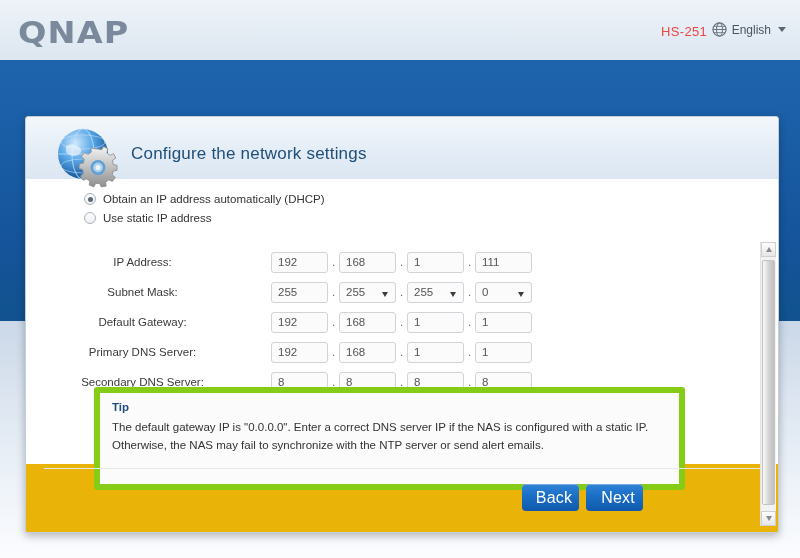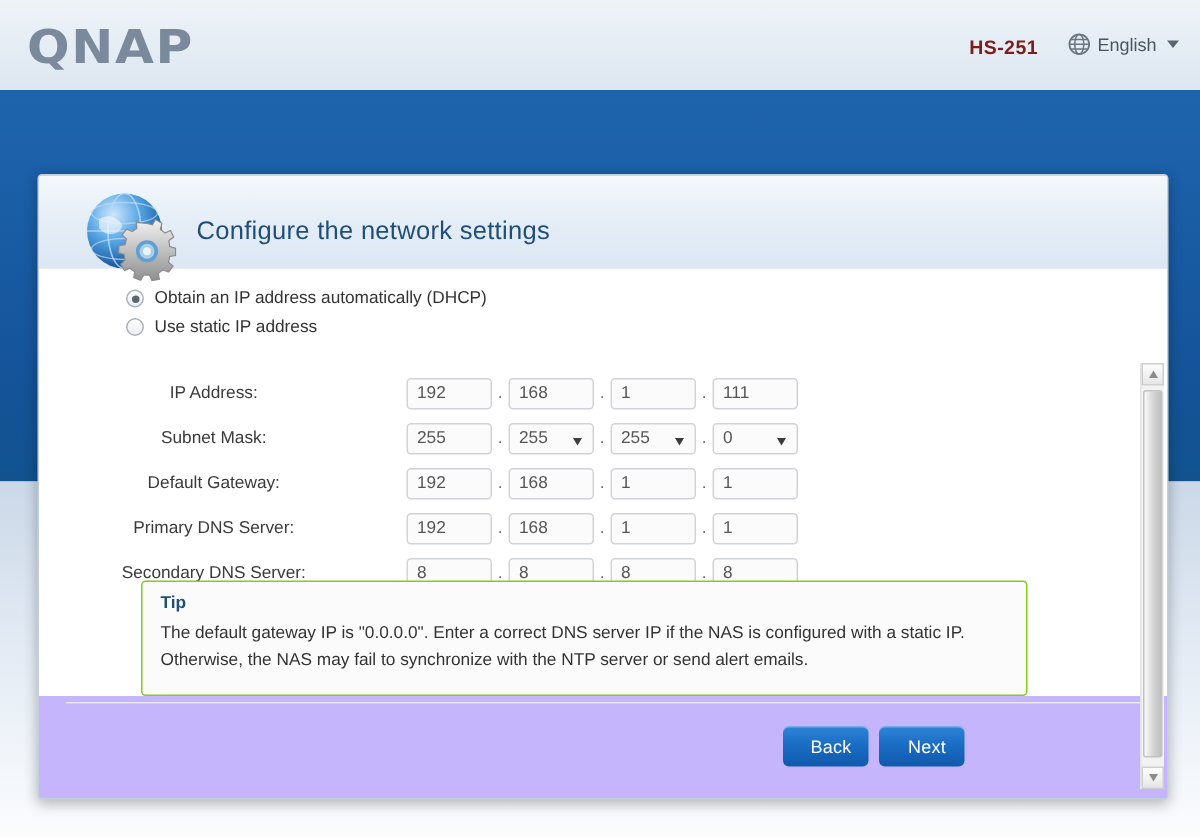--- a/index.html
+++ b/index.html
@@ -48,24 +48,24 @@
     font-size: 31px;
     font-weight: bold;
     letter-spacing: 1px;
     color: #7a8a9c;
     font-family: "DejaVu Sans", sans-serif;
     transform: scaleX(1.08);
     transform-origin: left center;
   }
   .model {
     position: absolute;
-    right: 108px; top: 24px;
+    right: 93px; top: 24px;
     font-size: 13px;
-    font-weight: bold;
-    color: #7f1d1d;
+    font-weight: normal;
+    color: #ef4444;
     letter-spacing: 0.3px;
   }
   .lang {
     position: absolute;
     right: 14px; top: 22px;
     display: flex;
     align-items: center;
     gap: 5px;
     font-size: 12px;
     color: #4a5560;
@@ -137,21 +137,21 @@
     letter-spacing: 0.4px;
     white-space: nowrap;
     transform: translateX(-50%);
   }
 
   
   .panel {
     position: absolute;
     left: 25px; top: 116px;
     width: 752px; height: 415px;
-    background: #c4b5fd;
+    background: #eab308;
     border: 1px solid #c5cfdb;
     border-radius: 3px;
     box-shadow: 0 3px 9px rgba(0,0,0,0.28);
     z-index: 8;
     overflow: hidden;
   }
   .panel-head {
     position: absolute;
     left: 0; top: 0;
     width: 100%; height: 62px;
@@ -265,24 +265,24 @@
     border-left: 3.5px solid transparent;
     border-right: 3.5px solid transparent;
     border-top: 5px solid #3c3c3c;
   }
 
   
   .tip {
     position: absolute;
     left: 68px; top: 208px;
     width: 591px;
-    border: 1px solid #84cc16;
+    border: 6px solid #84cc16;
     border-radius: 3px;
     background: #fbfbfc;
-    padding: 8px 12px 13px 12px;
+    padding: 8px 12px 29px 12px;
     box-sizing: border-box;
   }
   .tip-title {
     font-size: 11.5px;
     font-weight: bold;
     color: #1f4e79;
     margin-bottom: 6px;
   }
   .tip-body {
     font-size: 11.5px;
@@ -345,21 +345,21 @@
     width: 100%;
     height: 62px;
   }
   .btn {
     position: absolute;
     top: 14px;
     height: 27px;
     border-radius: 4px;
     border: none;
     color: #ffffff;
-    font-size: 12px;
+    font-size: 16px;
     font-family: "Liberation Sans", sans-serif;
     cursor: pointer;
     letter-spacing: 0.2px;
     padding-left: 13px;
   }
   .btn-primary {
     background: linear-gradient(to bottom, #2f83d8 0%, #1a6ec4 45%, #1059ad 100%);
     box-shadow: inset 0 1px 0 rgba(255,255,255,0.35);
   }
   .btn-secondary {

